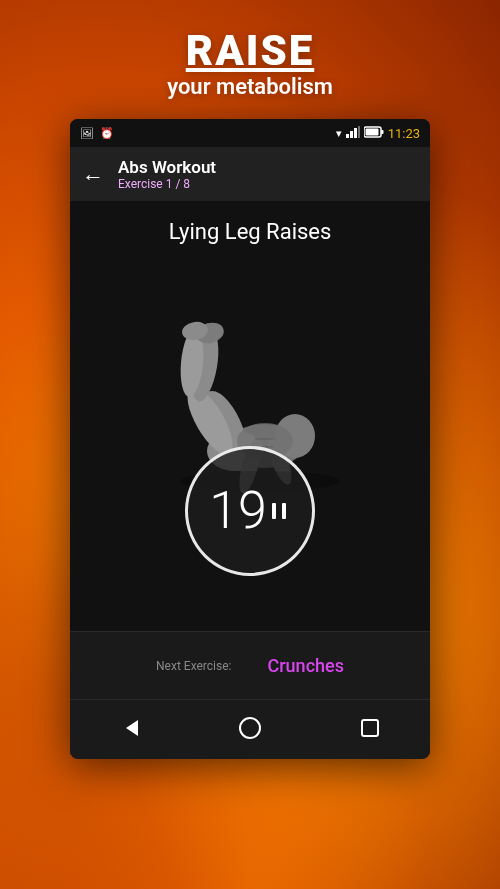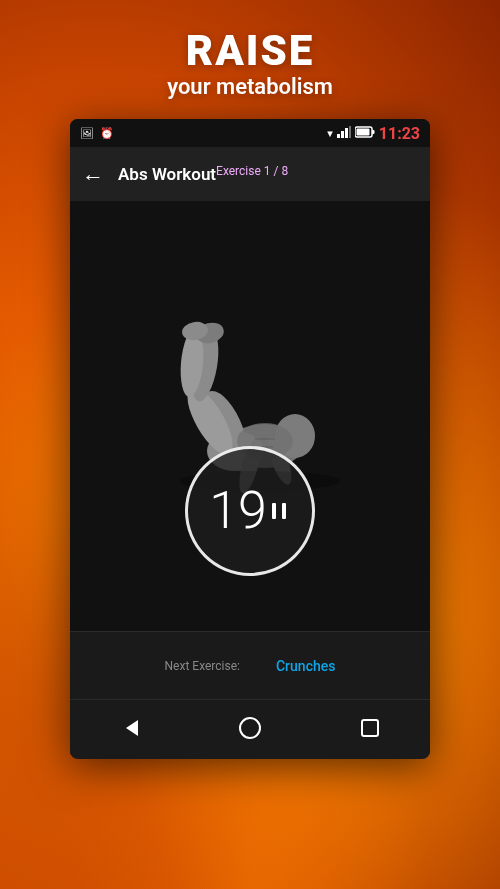--- a/index.html
+++ b/index.html
@@ -36,20 +36,21 @@
       text-align: center;
       padding: 28px 20px 20px;
     }
     .raise-title {
       color: #fff;
       font-size: 42px;
       font-weight: 900;
       letter-spacing: 2px;
       line-height: 1.1;
       text-shadow: 0 2px 8px rgba(0,0,0,0.3);
+      text-decoration: underline;
     }
     .subtitle {
       color: #ffffff;
       font-size: 22px;
       font-weight: 600;
       text-shadow: 0 2px 8px rgba(0,0,0,0.3);
     }
 
     
     .phone {
@@ -77,23 +78,23 @@
     .status-icons {
       display: flex;
       align-items: center;
       gap: 4px;
     }
     .status-icon {
       color: #fff;
       font-size: 11px;
     }
     .status-time {
-      color: #ef4444;
-      font-size: 16px;
-      font-weight: 700;
+      color: #eab308;
+      font-size: 13px;
+      font-weight: 400;
     }
     .status-left {
       position: absolute;
       left: 10px;
       display: flex;
       gap: 6px;
       align-items: center;
     }
 
     
@@ -105,21 +106,21 @@
       padding: 0 12px;
       gap: 14px;
     }
     .back-arrow {
       color: #fff;
       font-size: 22px;
       cursor: pointer;
     }
     .toolbar-text {
       display: flex;
-      flex-direction: row;
+      flex-direction: column;
     }
     .toolbar-title {
       color: #fff;
       font-size: 17px;
       font-weight: 600;
     }
     .toolbar-subtitle {
       color: #f0abfc;
       font-size: 12px;
     }
@@ -207,22 +208,22 @@
       flex-direction: row;
       align-items: center;
       justify-content: center;
       border-top: 1px solid #2a2a2a;
     }
     .next-label {
       color: #888;
       font-size: 12px;
     }
     .next-name {
-      color: #0ea5e9;
-      font-size: 14px;
+      color: #d946ef;
+      font-size: 18px;
       font-weight: 500;
       margin-left: 36px;
     }
 
     
     .bottom-nav {
       height: 56px;
       background: #1a1a1a;
       display: flex;
       align-items: center;
@@ -280,20 +281,21 @@
 
   <div class="toolbar">
     <span class="back-arrow">←</span>
     <div class="toolbar-text">
       <span class="toolbar-title">Abs Workout</span>
       <span class="toolbar-subtitle">Exercise 1 / 8</span>
     </div>
   </div>
 
   <div class="workout-area">
+    <div class="exercise-name">Lying Leg Raises</div>
 
     <div class="figure-area">
       <svg class="person-svg" viewBox="0 0 280 280">
 
         <ellipse cx="155" cy="195" rx="38" ry="22" fill="#888" opacity="0.9"></ellipse>
 
         <ellipse cx="125" cy="200" rx="28" ry="20" fill="#999"></ellipse>
 
         <ellipse cx="170" cy="210" rx="8" ry="25" fill="#888" transform="rotate(-20 170 210)"></ellipse>
 

